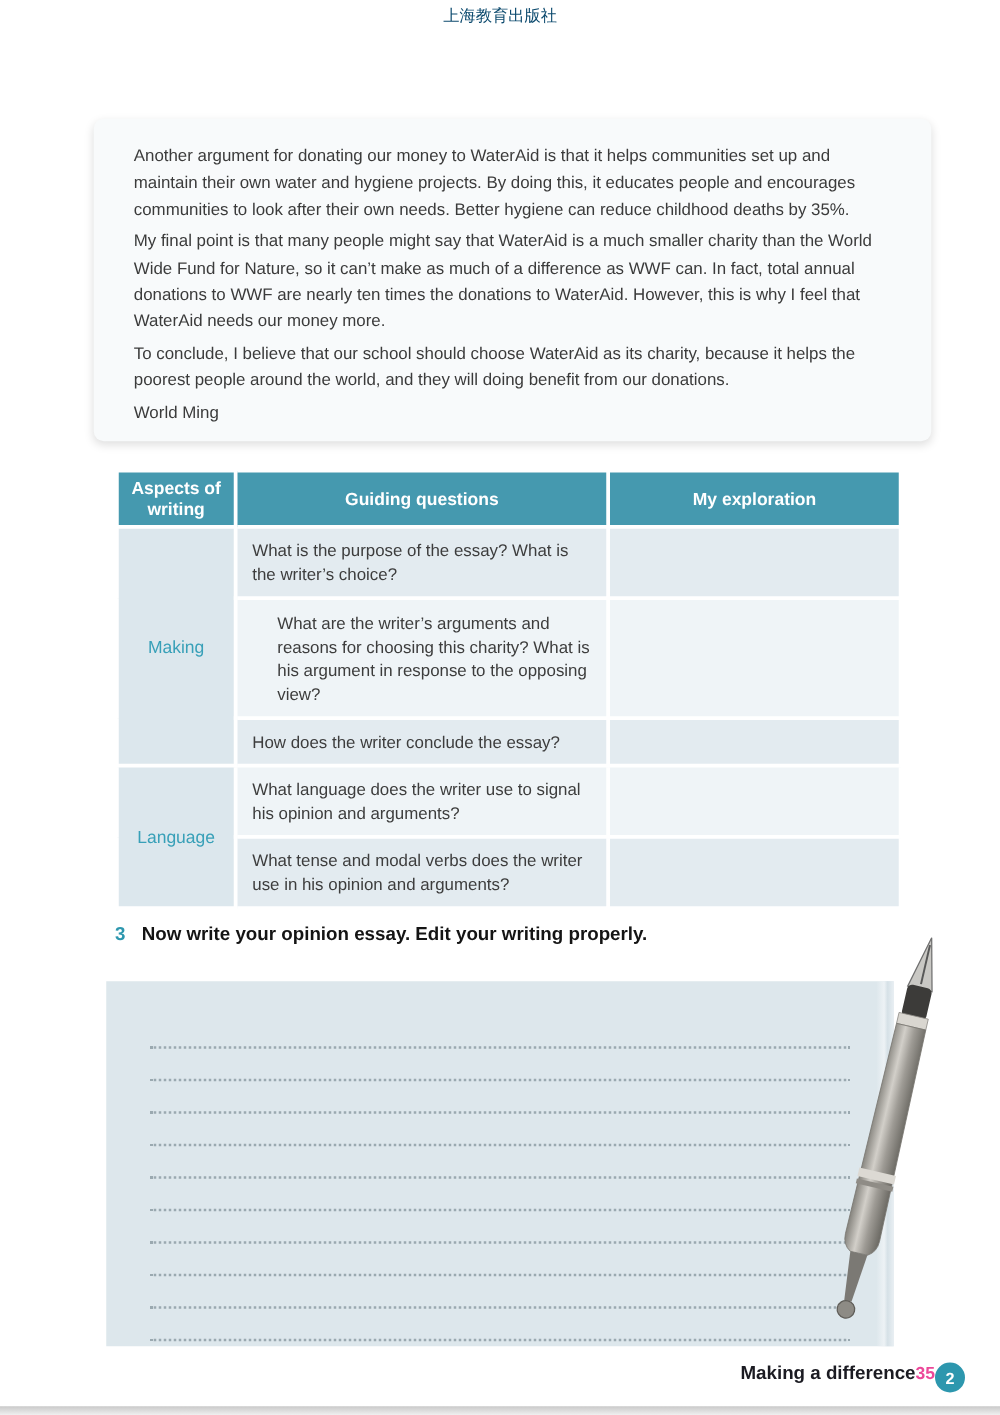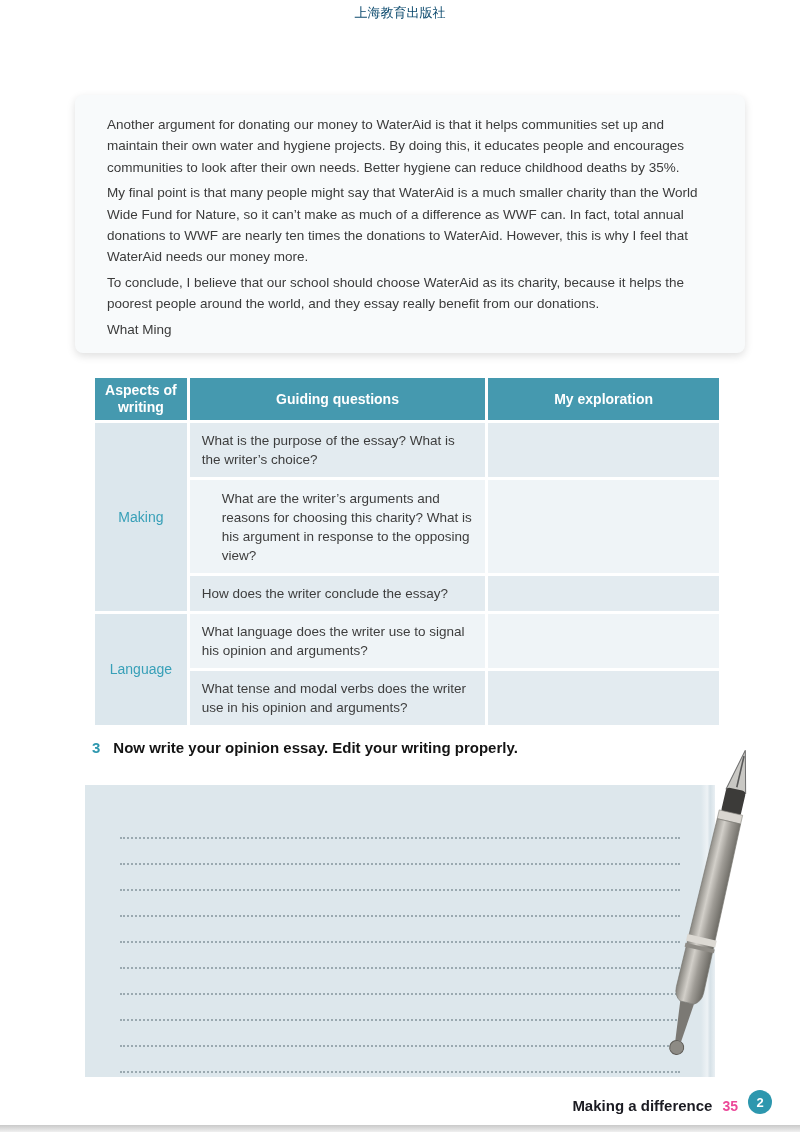--- a/index.html
+++ b/index.html
@@ -85,21 +85,21 @@
   }
   .lines { position: absolute; left: 35px; right: 35px; top: 28px; }
   .wline { height: 26px; border-bottom: 2px dotted #9aa9b0; }
 
   
   .pen { position: absolute; left: 628px; top: 740px; width: 160px; height: 345px; z-index: 5; }
 
   
   .footer {
     position: absolute; top: 1090px; right: 28px;
-    display: flex; align-items: flex-end; gap: 10px;
+    display: flex; align-items: flex-start; gap: 0;
   }
   .footer .section { font-size: 15px; font-weight: bold; color: #1b1b22; }
   .footer .pageno { font-size: 14px; font-weight: bold; color: #ec4899; }
   .badge {
     width: 24px; height: 24px; border-radius: 50%;
     background: #2d97ae; color: #ffffff;
     font-size: 13px; font-weight: bold;
     display: flex; align-items: center; justify-content: center;
   }
 
@@ -114,22 +114,22 @@
 <div class="publisher">上海教育出版社</div>
 
 <div class="notepad">
   <div class="notch n1"></div>
   <div class="notch n2"></div>
   <div class="notch n3"></div>
   <div class="notch n4"></div>
   <div class="notch n5"></div>
   <p>Another argument for donating our money to WaterAid is that it helps communities set up and maintain their own water and hygiene projects. By doing this, it educates people and encourages communities to look after their own needs. Better hygiene can reduce childhood deaths by 35%.</p>
   <p>My final point is that many people might say that WaterAid is a much smaller charity than the World Wide Fund for Nature, so it can’t make as much of a difference as WWF can. In fact, total annual donations to WWF are nearly ten times the donations to WaterAid. However, this is why I feel that WaterAid needs our money more.</p>
-  <p>To conclude, I believe that our school should choose WaterAid as its charity, because it helps the poorest people around the world, and they essay really benefit from our donations.</p>
-  <p class="signature">What Ming</p>
+  <p>To conclude, I believe that our school should choose WaterAid as its charity, because it helps the poorest people around the world, and they will doing benefit from our donations.</p>
+  <p class="signature">World Ming</p>
 </div>
 
 <div class="table-wrap">
   <table class="explore">
     <thead>
       <tr>
         <th style="width:95px">Aspects of writing</th>
         <th style="width:300px">Guiding questions</th>
         <th style="width:235px">My exploration</th>
       </tr>

